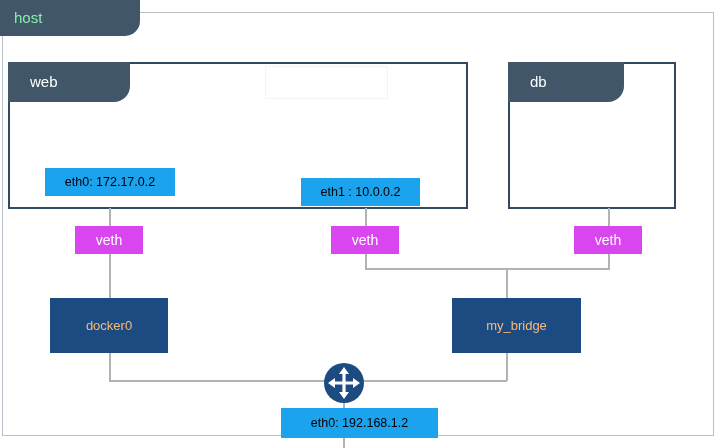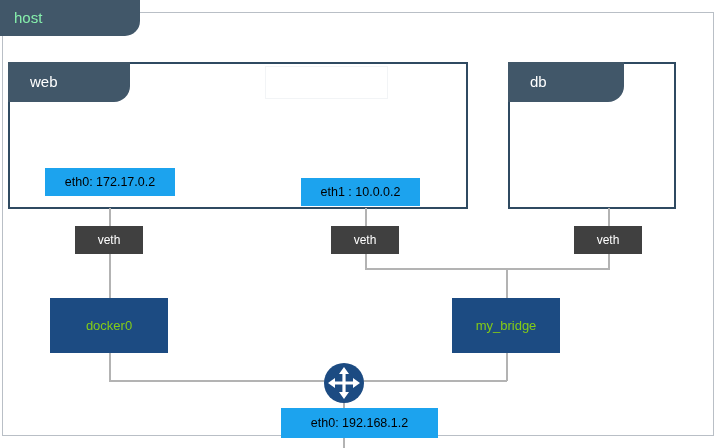--- a/index.html
+++ b/index.html
@@ -104,33 +104,33 @@
     color: #000000;
     font-size: 12.5px;
     display: flex;
     align-items: center;
     justify-content: center;
     box-sizing: border-box;
     white-space: nowrap;
   }
   .veth {
     position: absolute;
-    background: #404040;
+    background: #d946ef;
     color: #ffffff;
-    font-size: 12px;
+    font-size: 14px;
     display: flex;
     align-items: center;
     justify-content: center;
     box-sizing: border-box;
     white-space: nowrap;
   }
   .bridge {
     position: absolute;
     background: #1c4b82;
-    color: #84cc16;
+    color: #fdba74;
     font-size: 13px;
     display: flex;
     align-items: center;
     justify-content: center;
     box-sizing: border-box;
     white-space: nowrap;
   }
   
   .router {
     position: absolute;
@@ -198,21 +198,21 @@
   <div class="iface" style="left:281px; top:408px; width:157px; height:30px;">eth0: 192.168.1.2</div>
 
   <div class="veth" style="left:75px; top:226px; width:68px; height:28px;">veth</div>
 
   <div class="veth" style="left:331px; top:226px; width:68px; height:28px;">veth</div>
 
   <div class="veth" style="left:574px; top:226px; width:68px; height:28px;">veth</div>
 
   <div class="bridge" style="left:50px; top:298px; width:118px; height:55px;">docker0</div>
 
-  <div class="bridge" style="left:452px; top:298px; width:108px; height:55px;">my_bridge</div>
+  <div class="bridge" style="left:452px; top:298px; width:129px; height:55px;">my_bridge</div>
 
   <div class="router">
     <svg width="42" height="42" viewBox="0 0 42 42" aria-hidden="true">
       <circle cx="21" cy="21" r="20" fill="#1c4b82"></circle>
 
       <path d="M21 5 L26 12 L22.6 12 L22.6 19.4 L30 19.4 L30 16 L37 21
                L30 26 L30 22.6 L22.6 22.6 L22.6 30 L26 30 L21 37
                L16 30 L19.4 30 L19.4 22.6 L12 22.6 L12 26 L5 21
                L12 16 L12 19.4 L19.4 19.4 L19.4 12 L16 12 Z" fill="#ffffff"></path>
     </svg>

